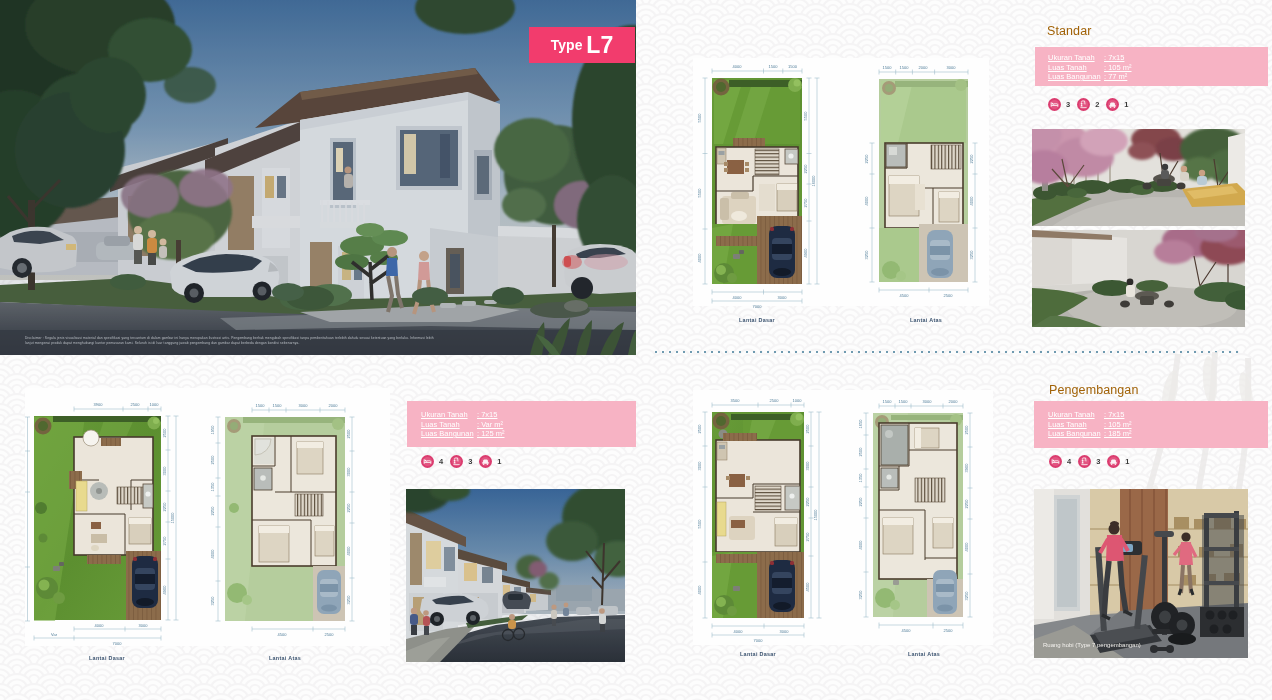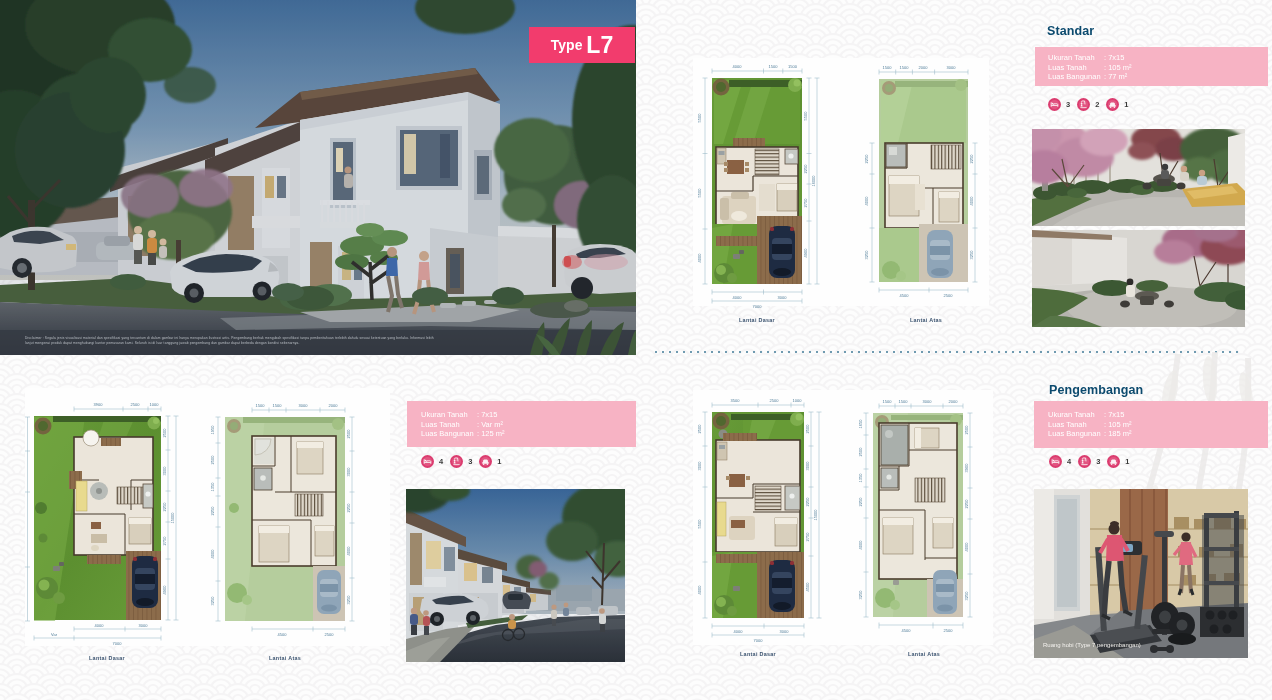--- a/index.html
+++ b/index.html
@@ -1,20 +1,20 @@
 <!DOCTYPE html>
 <html><head>
 <meta charset="utf-8">
 <style>
   html,body{margin:0;padding:0;background:#ffffff;}
   body{width:1272px;height:700px;font-family:"Liberation Sans",sans-serif;overflow:hidden;}
   #page{position:relative;width:1272px;height:700px;background:#fefefe;}
   .abs{position:absolute;}
-  .sect-title{font-weight:bold;color:#0c4a6e;font-size:12.5px;letter-spacing:0.1px;}
-  .infobox{background:#f7b3c4;color:#ffffff;font-size:7.5px;line-height:9.5px;}
+  .sect-title{font-weight:normal;color:#a16207;font-size:12.5px;letter-spacing:0.1px;}
+  .infobox{background:#f7b3c4;color:#ffffff;font-size:7.5px;line-height:9.5px;text-decoration:underline;}
   .infobox table{border-collapse:collapse;}
   .infobox td{padding:0;font-size:7.5px;color:#fff;}
   .iconrow{display:flex;align-items:center;}
   .icnum{font-size:7.5px;font-weight:bold;color:#3a3a3a;margin-left:5px;margin-right:7px;}
 </style>
 </head>
 <body>
 <div id="page">
 
 <svg class="abs" style="left:0;top:0" width="1272" height="700" viewBox="0 0 1272 700">

